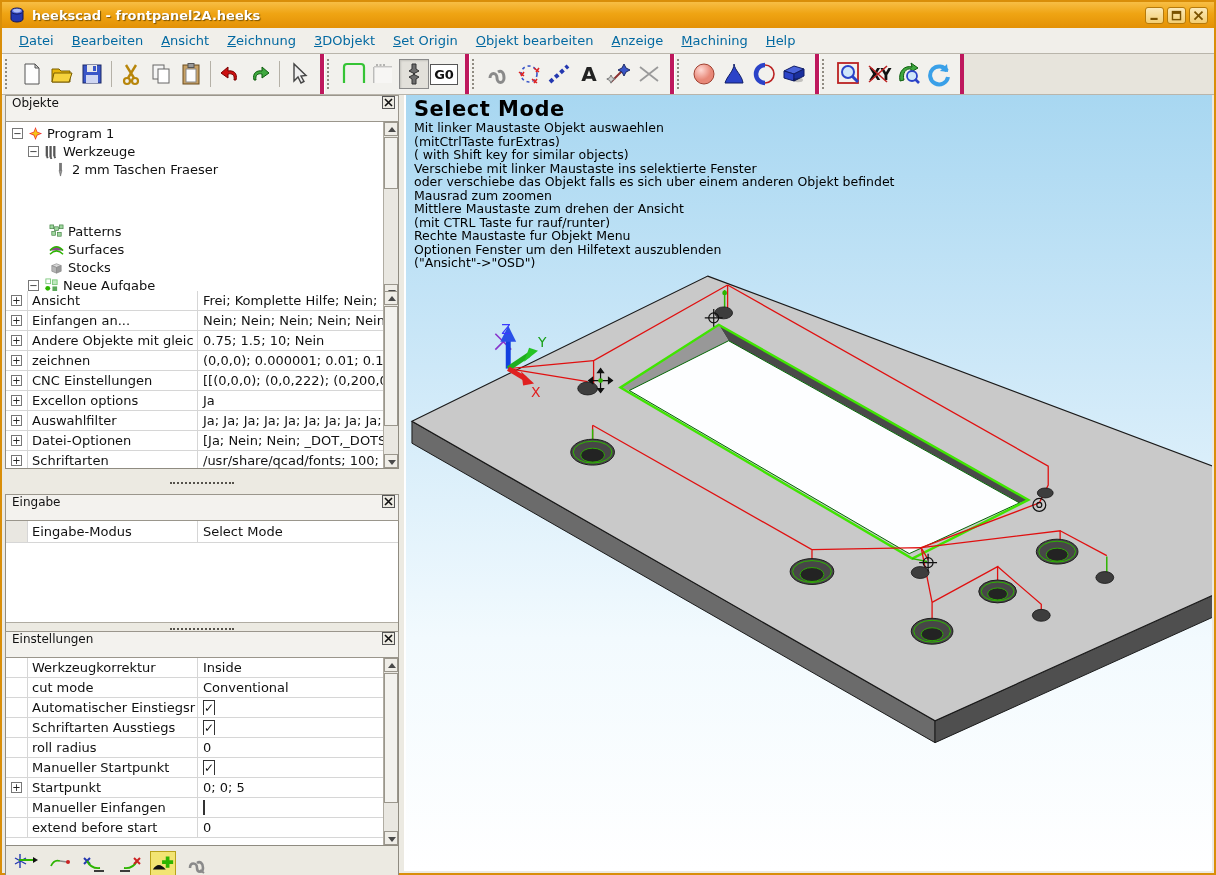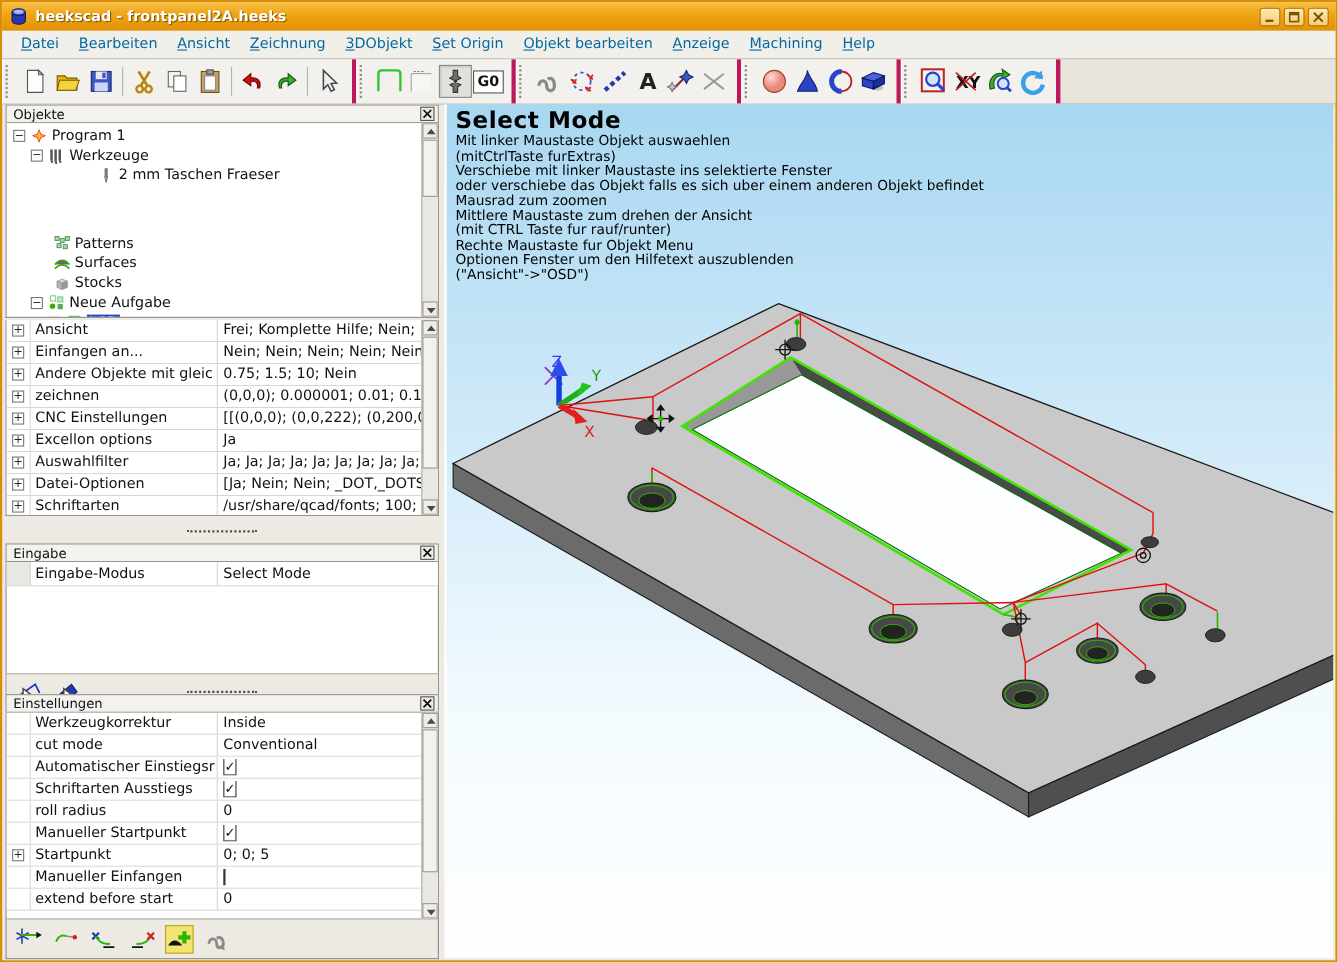--- a/index.html
+++ b/index.html
@@ -27,21 +27,21 @@
   .tgroup { height:100%; background:#F2F1ED; border-right:4px solid #be185d; border-left:1px solid #fff; display:flex; align-items:center; padding:0 6px 0 2px; }
   .grip { width:7px; height:30px; border-left:2px dotted #8f8b81; margin-right:5px; }
   .tbtn { width:30px; height:30px; display:flex; align-items:center; justify-content:center; border:1px solid transparent; }
   .tbtn.pressed { border:1px solid #8a8a8a; background:#e2e0da; box-shadow:inset 1px 1px 2px #00000022; }
   .tsep { width:1px; height:26px; background:#b5b1a7; margin:0 4px; }
   .g0box { border:1px solid #555; background:#fff; font-size:13px; font-weight:bold; padding:2px 3px; color:#111; }
   .abtn { font-size:20px; font-weight:bold; color:#222; }
 
   
   .panel { position:absolute; left:3px; width:394px; background:#ECEAE2; }
-  .phead { height:17px; background:#F3F2EE; border:1px solid #9a968c; display:flex; align-items:center; padding:0 3px 0 6px; }
+  .phead { height:27px; background:#F3F2EE; border:1px solid #9a968c; display:flex; padding:0 3px 0 6px; }
   .phead .ptitle { font-size:12px; color:#111; flex:1; }
   .pclose { width:13px; height:13px; border:1px solid #555; background:#ECEAE2; display:flex; align-items:center; justify-content:center; }
   .pbody { position:relative; background:#fff; border:1px solid #8f8b81; border-top:none; overflow:hidden; }
   .handle { position:absolute; left:3px; width:394px; height:8px; display:flex; align-items:center; justify-content:center; }
   .handle i { display:block; width:64px; border-top:2px dotted #55524b; }
 
   
   .vscroll { position:absolute; right:0; top:0; bottom:0; width:15px; background:#E9E7E1; border-left:1px solid #b0aca2; }
   .sbtn { position:absolute; left:0; width:14px; height:14px; background:#EFEDE7; border:1px solid #9a968c; }
   .sbtn.up { top:0; } .sbtn.dn { bottom:0; }
@@ -329,21 +329,21 @@
           <span class="tlabel">Program 1</span>
         </div>
         <div class="trow" style="padding-left:22px;">
           <span class="exp">−</span>
           <svg class="ticon" viewBox="0 0 16 16">
               <path d="M3 2 v11 M7 2 v12 M11 2 v11" stroke="#555" stroke-width="2.4"></path>
               <path d="M3 13 l1 2 M7 14 l1 2 M11 13 l1 2" stroke="#555" stroke-width="2"></path>
             </svg>
           <span class="tlabel">Werkzeuge</span>
         </div>
-        <div class="trow" style="padding-left:42px;margin-left:36px;">
+        <div class="trow" style="padding-left:42px;">
           <svg class="ticon" viewBox="0 0 16 16">
               <rect x="6.5" y="1" width="3" height="8" fill="#777"></rect>
               <path d="M6.5 9 L8 15 L9.5 9 z" fill="#999" stroke="#555" stroke-width="0.6"></path>
             </svg>
           <span class="tlabel">2 mm Taschen Fraeser</span>
         </div>
         <div class="trow" style="padding-left:38px;margin-top:44px;">
           <svg class="ticon" viewBox="0 0 16 16">
               <g fill="#9FD89F" stroke="#3f7d3f" stroke-width="0.7">
                 <rect x="1" y="1" width="4" height="4"></rect>
@@ -748,20 +748,21 @@
         <text x="96" y="240" font-size="14" fill="#3a3aff">Z</text>
         <text x="133" y="253" font-size="14" fill="#18a018">Y</text>
         <text x="126" y="304" font-size="14" fill="#e02020">X</text>
       </g>
     </svg>
 
     <div class="helptext">
       <div class="ht-title">Select Mode</div>
       <div class="ht-line">Mit linker Maustaste Objekt auswaehlen</div>
       <div class="ht-line">(mitCtrlTaste furExtras)</div>
+      <div class="ht-line">( with Shift key for similar objects)</div>
       <div class="ht-line">Verschiebe mit linker Maustaste ins selektierte Fenster</div>
       <div class="ht-line">oder verschiebe das Objekt falls es sich uber einem anderen Objekt befindet</div>
       <div class="ht-line">Mausrad zum zoomen</div>
       <div class="ht-line">Mittlere Maustaste zum drehen der Ansicht</div>
       <div class="ht-line">(mit CTRL Taste fur rauf/runter)</div>
       <div class="ht-line">Rechte Maustaste fur Objekt Menu</div>
       <div class="ht-line">Optionen Fenster um den Hilfetext auszublenden</div>
       <div class="ht-line">("Ansicht"-&gt;"OSD")</div>
     </div>
   </div>

